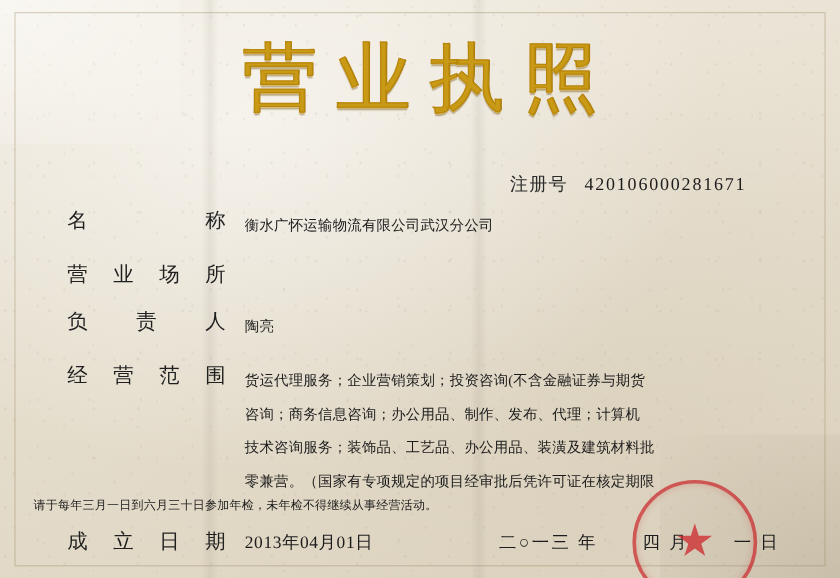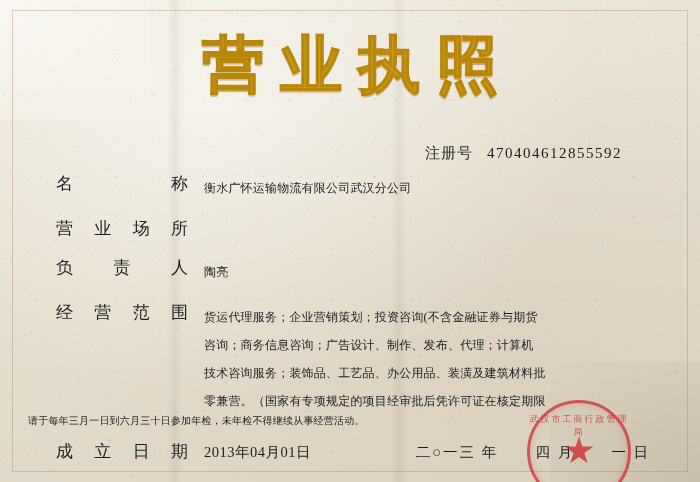--- a/index.html
+++ b/index.html
@@ -66,21 +66,21 @@
 
   
   .title {
     position: absolute;
     top: 34px;
     left: 0;
     right: 0;
     text-align: center;
     font-family: "DejaVu Serif", "Liberation Serif", serif;
     font-size: 62px;
-    font-weight: 700;
+    font-weight: 400;
     letter-spacing: 16px;
     text-indent: 16px;
     color: #c99a16;
     text-shadow:
       0 1px 0 #e9c75c,
       0 2px 1px rgba(120,85,10,0.45),
       1px 0 0 #a87b0c;
     -webkit-text-stroke: 1px #b8860b;
     white-space: nowrap;
     line-height: 1;
@@ -241,21 +241,21 @@
   <div class="corner-shade cs-tl"></div>
   <div class="corner-shade cs-br"></div>
   <div class="fold f1"></div>
   <div class="fold f2"></div>
   <div class="border-frame"></div>
 
   <div class="title">营业执照</div>
 
   <div class="reg-line">
     <span class="reg-label">注册号</span>
-    <span class="reg-value">470404612855592</span>
+    <span class="reg-value">420106000281671</span>
   </div>
 
   <div class="fields">
 
     <div class="row">
       <div class="label">
         <span>名</span>
         <span>称</span>
       </div>
       <div class="value">衡水广怀运输物流有限公司武汉分公司</div>
@@ -281,21 +281,21 @@
 
     <div class="row scope">
       <div class="label">
         <span>经</span>
         <span>营</span>
         <span>范</span>
         <span>围</span>
       </div>
       <div class="value">
         <p>货运代理服务；企业营销策划；投资咨询(不含金融证券与期货</p>
-        <p>咨询；商务信息咨询；广告设计、制作、发布、代理；计算机</p>
+        <p>咨询；商务信息咨询；办公用品、制作、发布、代理；计算机</p>
         <p>技术咨询服务；装饰品、工艺品、办公用品、装潢及建筑材料批</p>
         <p>零兼营。（国家有专项规定的项目经审批后凭许可证在核定期限</p>
       </div>
     </div>
 
   </div>
 
   <div class="notice">请于每年三月一日到六月三十日参加年检，未年检不得继续从事经营活动。</div>
 
   <div class="bottom">
@@ -313,18 +313,17 @@
       <span>四</span>
       <span>月</span>
       <span class="gap"></span>
       <span>一</span>
       <span>日</span>
     </div>
   </div>
 
   <div class="seal">
     <div class="ring"></div>
-    <div class="arc-top">武汉市工商行政管理局</div>
     <div class="star"></div>
     <div class="arc-bottom">登记专用章</div>
   </div>
 
 </div>
 
 </body></html>

